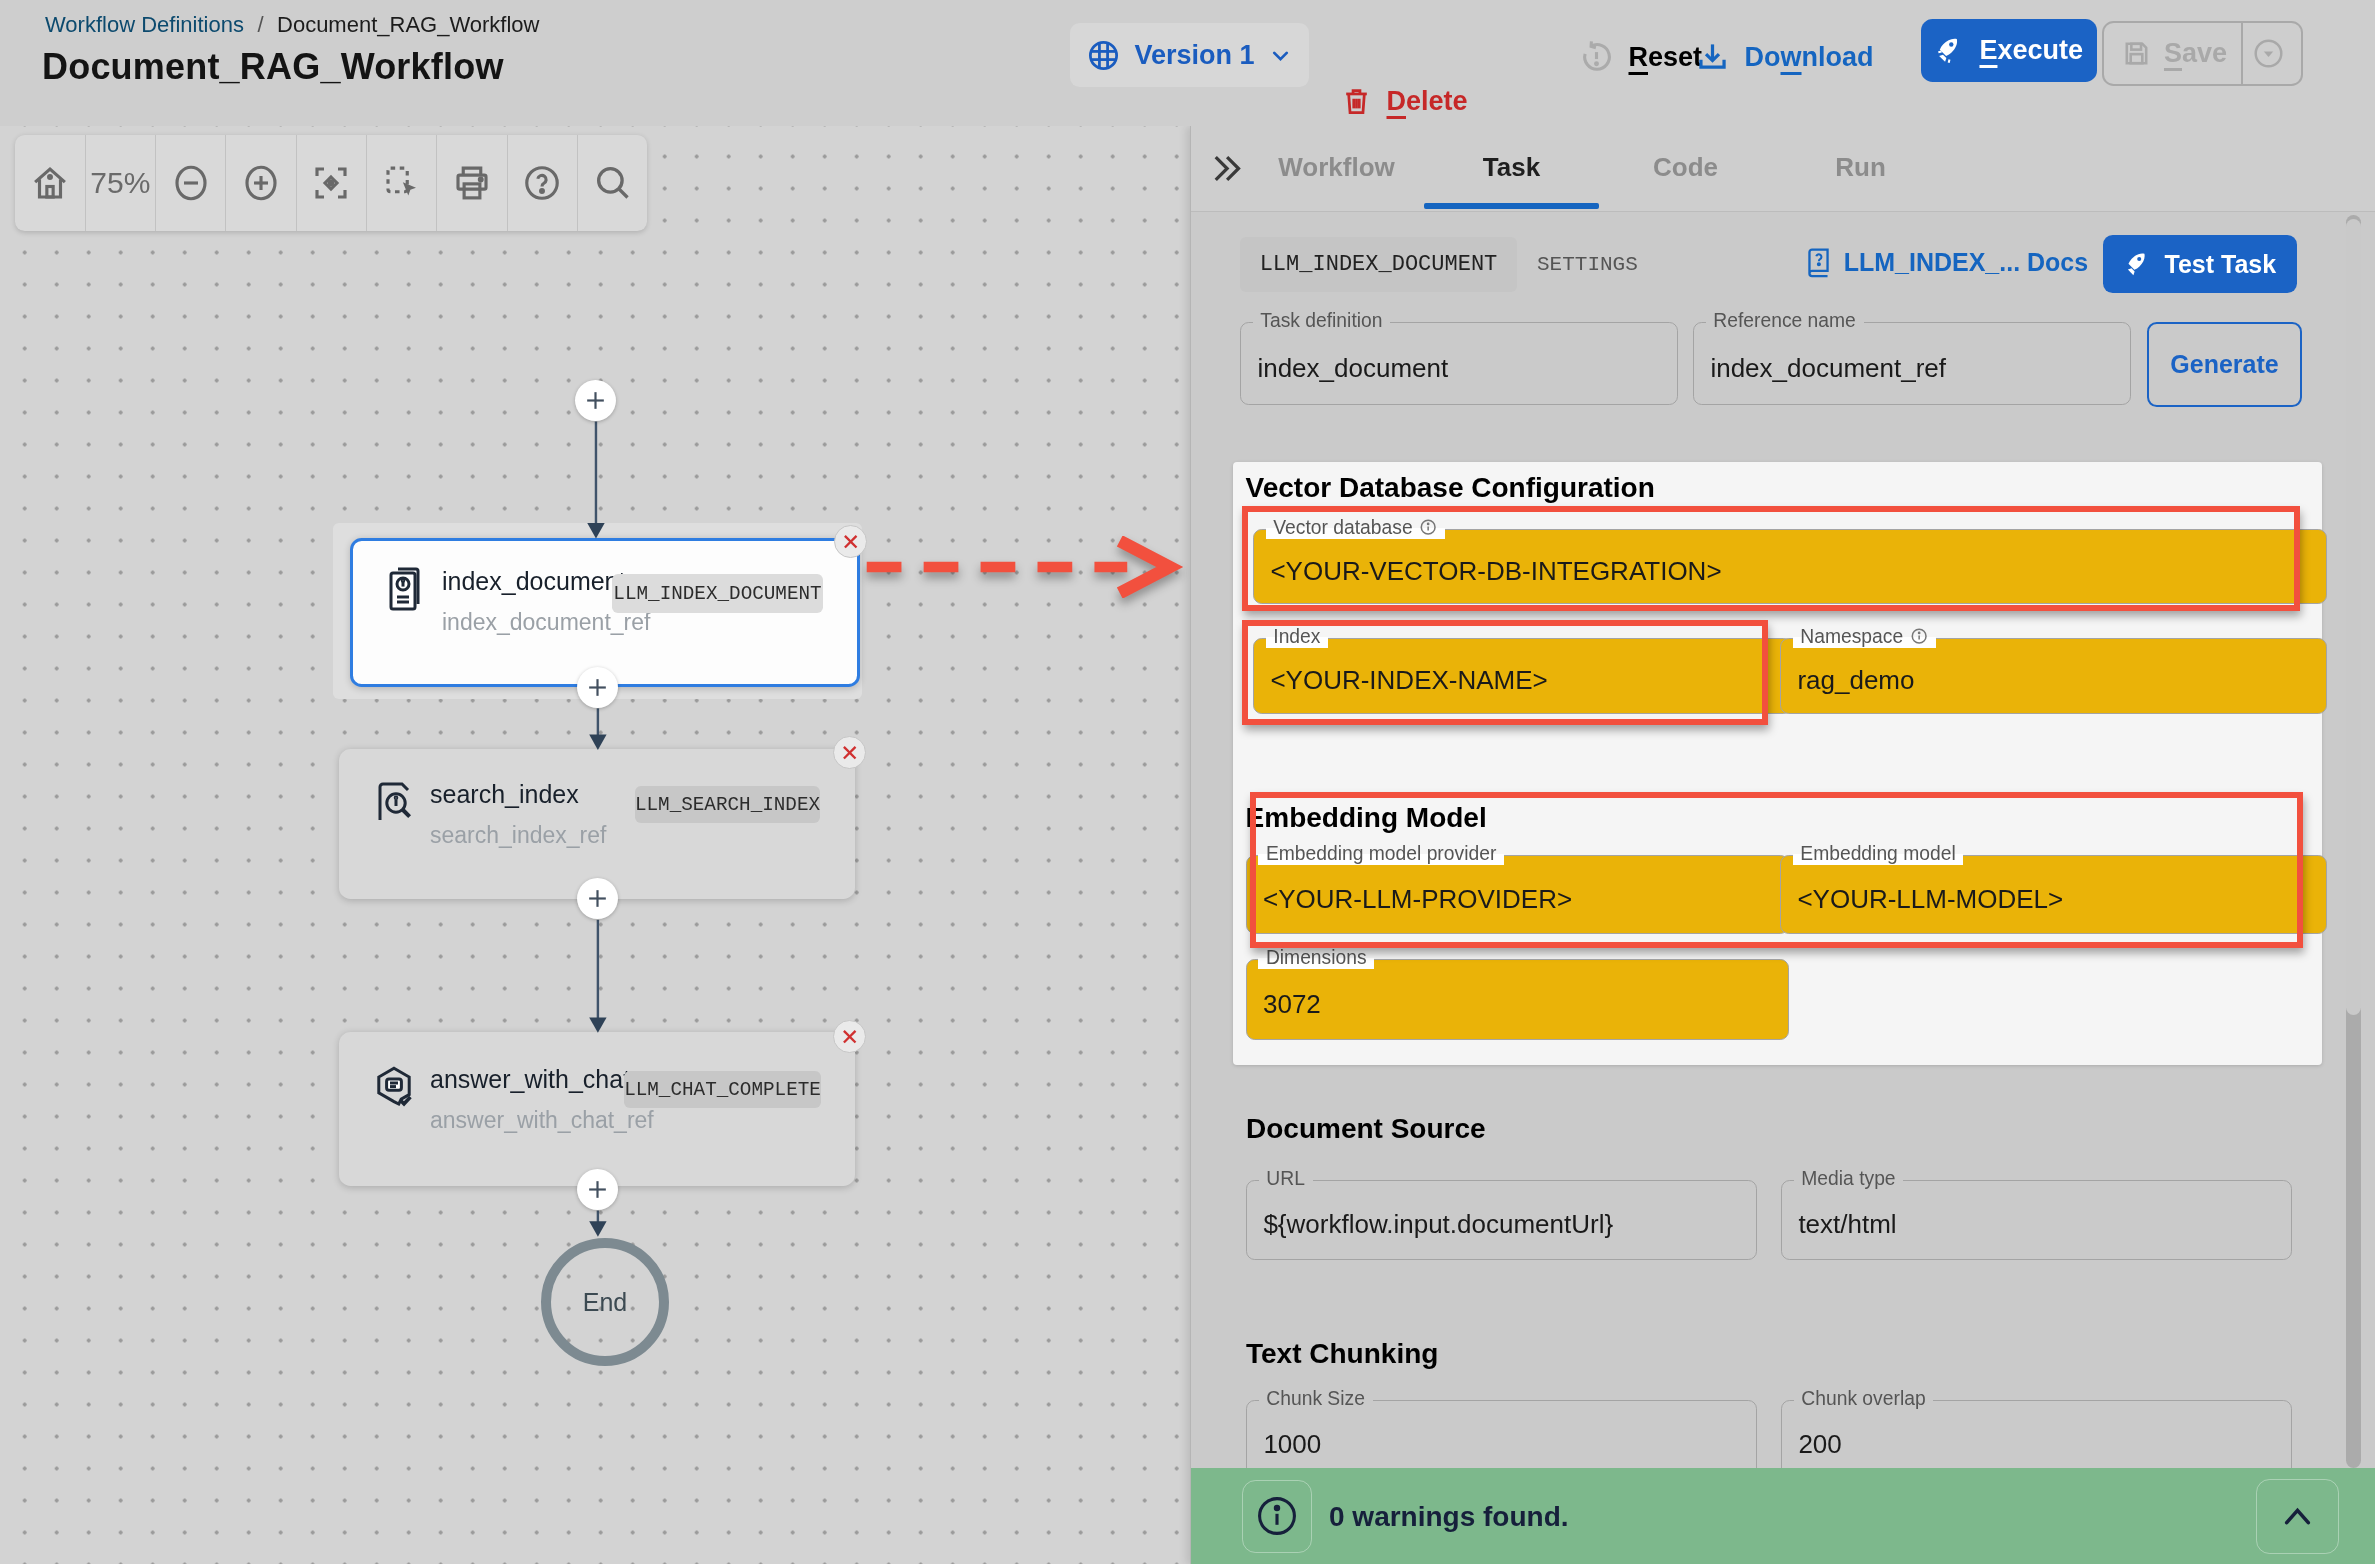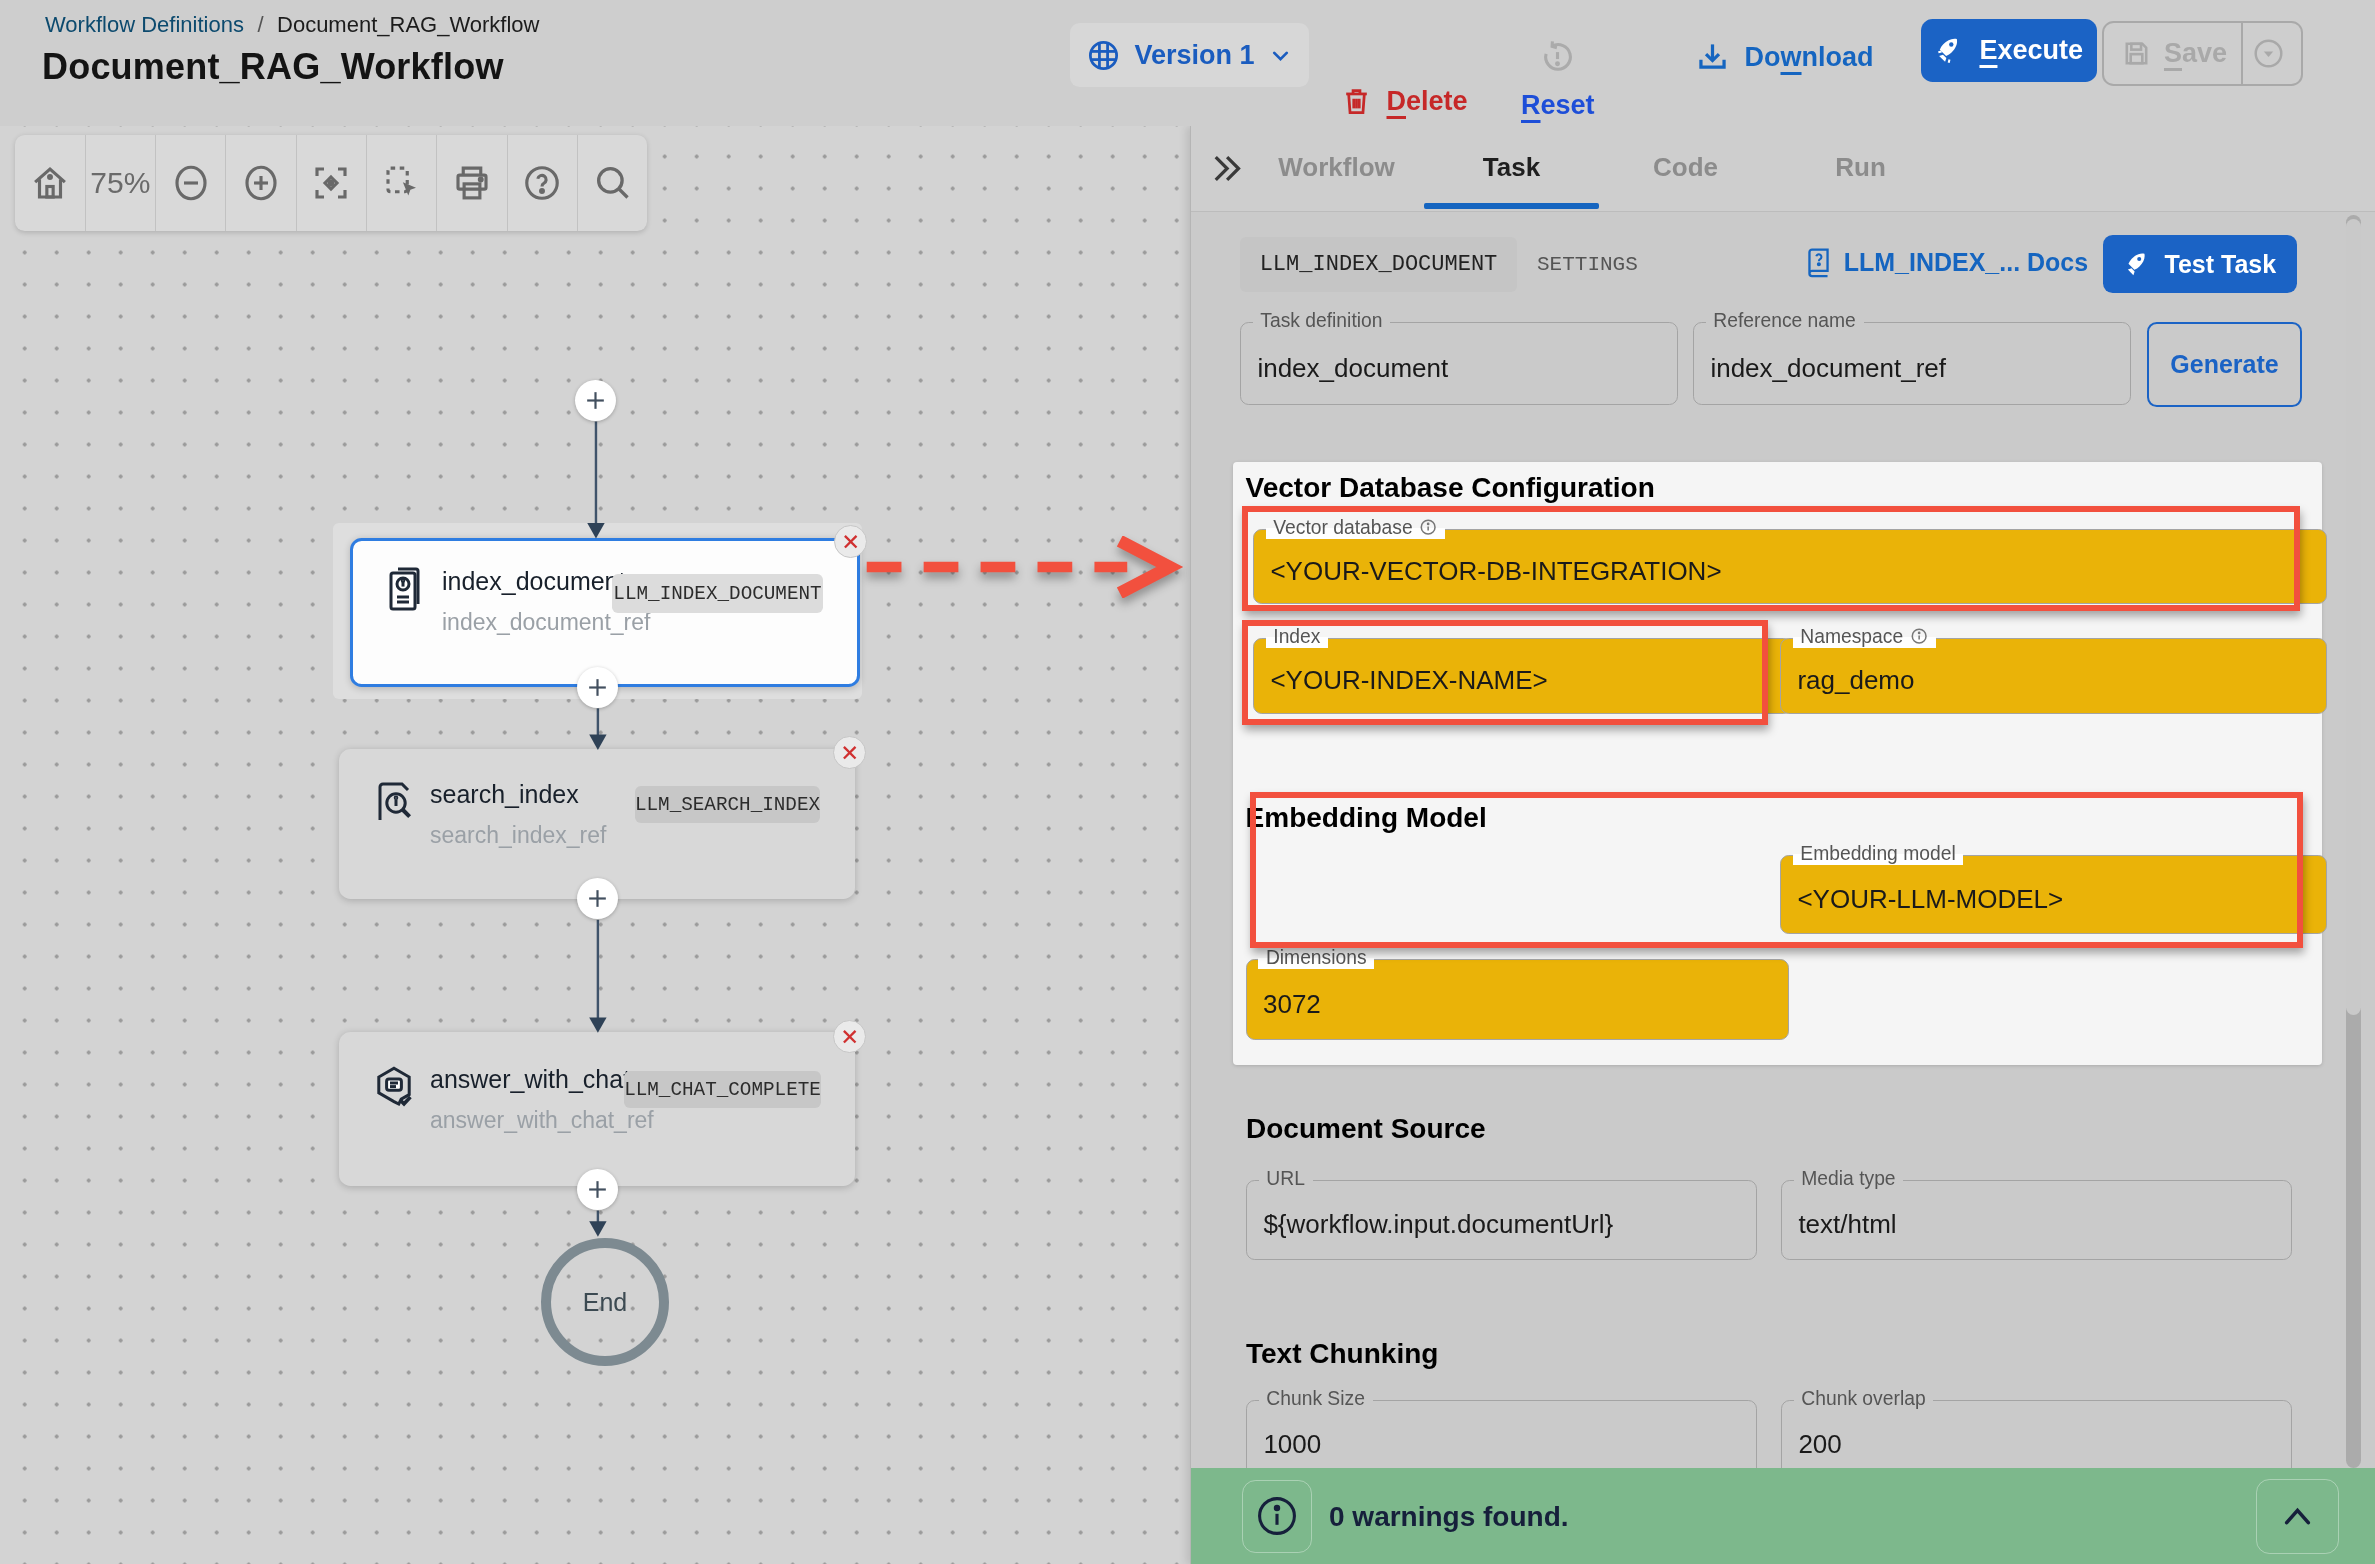--- a/index.html
+++ b/index.html
@@ -14,21 +14,21 @@
   .bc-link{color:#0c4a6e;cursor:pointer;}
   .bc-sep{color:#555;}
   .bc-cur{color:#1c1c1c;}
   .page-title{left:42px;top:46px;font-size:36px;font-weight:700;color:#141414;letter-spacing:0.2px;}
   .act-label{font-size:27px;font-weight:600;}
   .u{text-decoration:underline;text-underline-offset:5.8px;text-decoration-thickness:2.9px;}
   .version-pill{left:1070px;top:23px;width:239px;height:64px;background:#d7d7d7;border-radius:9.7px;
      display:flex;align-items:center;justify-content:center;gap:13.5px;color:#1a5cbf;cursor:pointer;}
   .hbtn{display:flex;align-items:center;gap:13.5px;cursor:pointer;}
   .btn-delete{left:1340px;top:39px;color:#c62828;margin-top:44px;}
-  .btn-reset{left:1521px;top:39px;color:#1d4ed8;flex-direction:column;}
+  .btn-reset{left:1578px;top:39px;color:#000000;}
   .btn-download{left:1694px;top:39px;color:#1565c0;}
   .btn-execute{left:1921px;top:19.3px;width:176px;height:63px;background:#1b63c5;border-radius:11.6px;
      color:#fff;display:flex;align-items:center;justify-content:center;gap:13.5px;cursor:pointer;}
   .save-group{left:2102px;top:21px;width:197px;height:61px;border:2.4px solid #a9a9a9;border-radius:11.6px;
      display:flex;align-items:center;color:#a9a9a9;}
   .save-main{display:flex;align-items:center;gap:11.6px;padding:0 13.5px 0 17.4px;height:100%;cursor:pointer;}
   .save-arrow{width:52px;height:100%;border-left:2.4px solid #a9a9a9;display:flex;align-items:center;justify-content:center;cursor:pointer;}
 
   
   .canvas{left:0;top:126px;width:1190px;height:1439px;background:#d3d3d3;
@@ -458,20 +458,24 @@
           <svg width="18.3" height="18.3" viewBox="0 0 24 24" fill="none" stroke="#777" stroke-width="2">
               <circle cx="12" cy="12" r="9"></circle>
               <line x1="12" y1="11" x2="12" y2="16.5"></line>
               <circle cx="12" cy="7.8" r="0.8" fill="#777"></circle>
             </svg>
         </span>
         <span class="fvalue">rag_demo</span>
       </div>
 
       <div class="abs sec-head" style="left:12.6px;top:340px;">Embedding Model</div>
+      <div class="field on-card" style="left:12.6px;top:393px;width:505px;height:77px;">
+        <span class="flabel">Embedding model provider</span>
+        <span class="fvalue">&lt;YOUR-LLM-PROVIDER&gt;</span>
+      </div>
       <div class="field on-card" style="left:547px;top:393px;width:509px;height:77px;">
         <span class="flabel">Embedding model</span>
         <span class="fvalue">&lt;YOUR-LLM-MODEL&gt;</span>
       </div>
       <div class="field on-card" style="left:12.6px;top:497px;width:505px;height:79px;">
         <span class="flabel">Dimensions</span>
         <span class="fvalue">3072</span>
       </div>
     </div>
 

